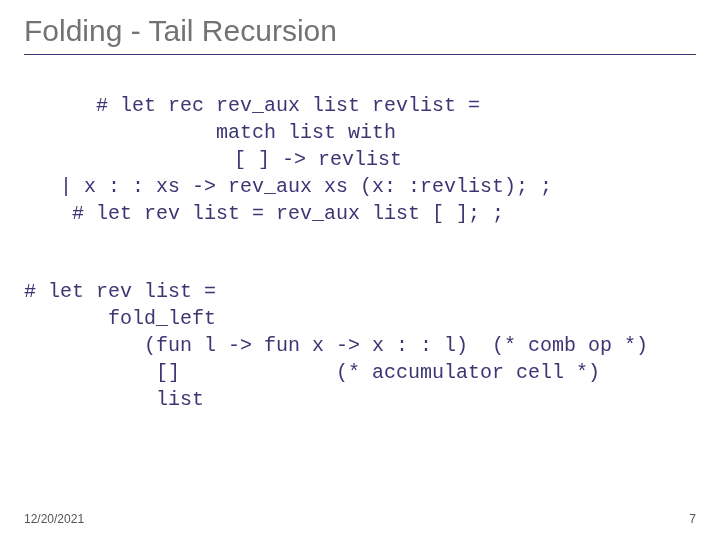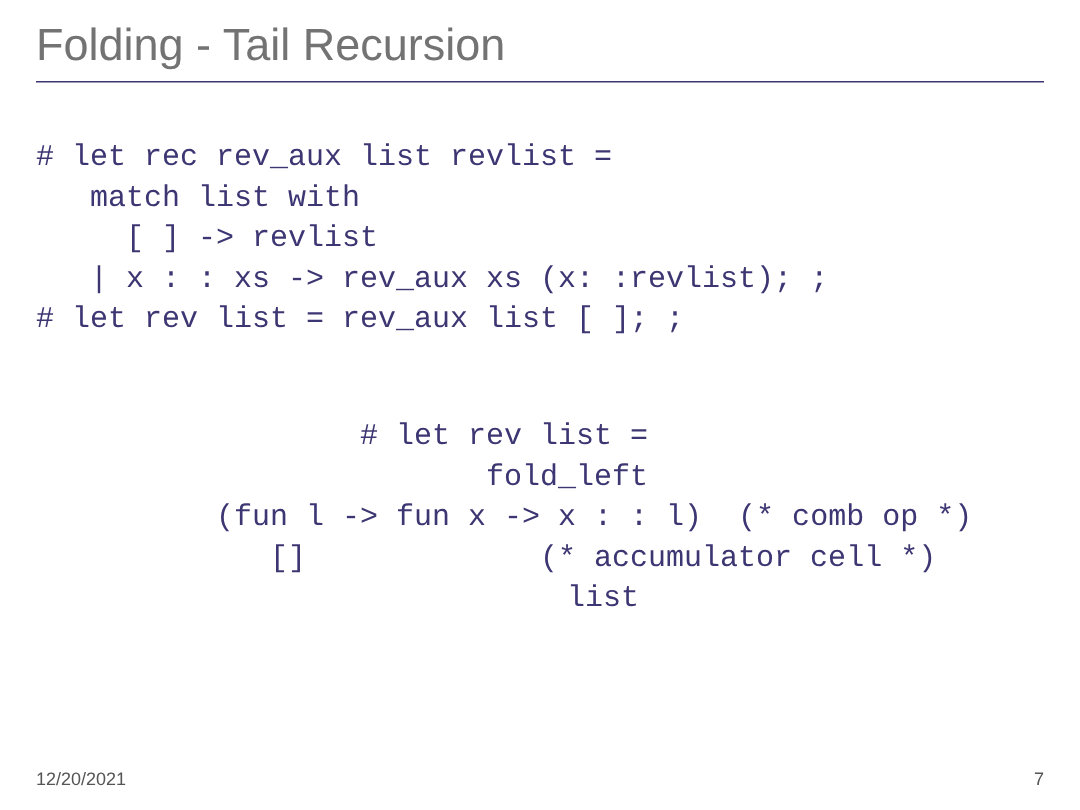--- a/index.html
+++ b/index.html
@@ -30,22 +30,22 @@
   }
   .code-block {
     position: absolute;
     left: 24px;
     font-family: "Courier New", Courier, monospace;
     font-size: 20px;
     line-height: 1.35;
     color: #3c3673;
     white-space: pre;
   }
-  .block1 { top: 92px; }
-  .block2 { top: 278px; text-align: center; }
+  .block1 { top: 92px; text-align: center; }
+  .block2 { top: 278px; }
   .footer {
     position: absolute;
     bottom: 14px;
     left: 24px;
     right: 24px;
     font-size: 12px;
     color: #555;
   }
   .date { position: absolute; left: 0; bottom: 0; }
   .pagenum { position: absolute; right: 0; bottom: 0; }

